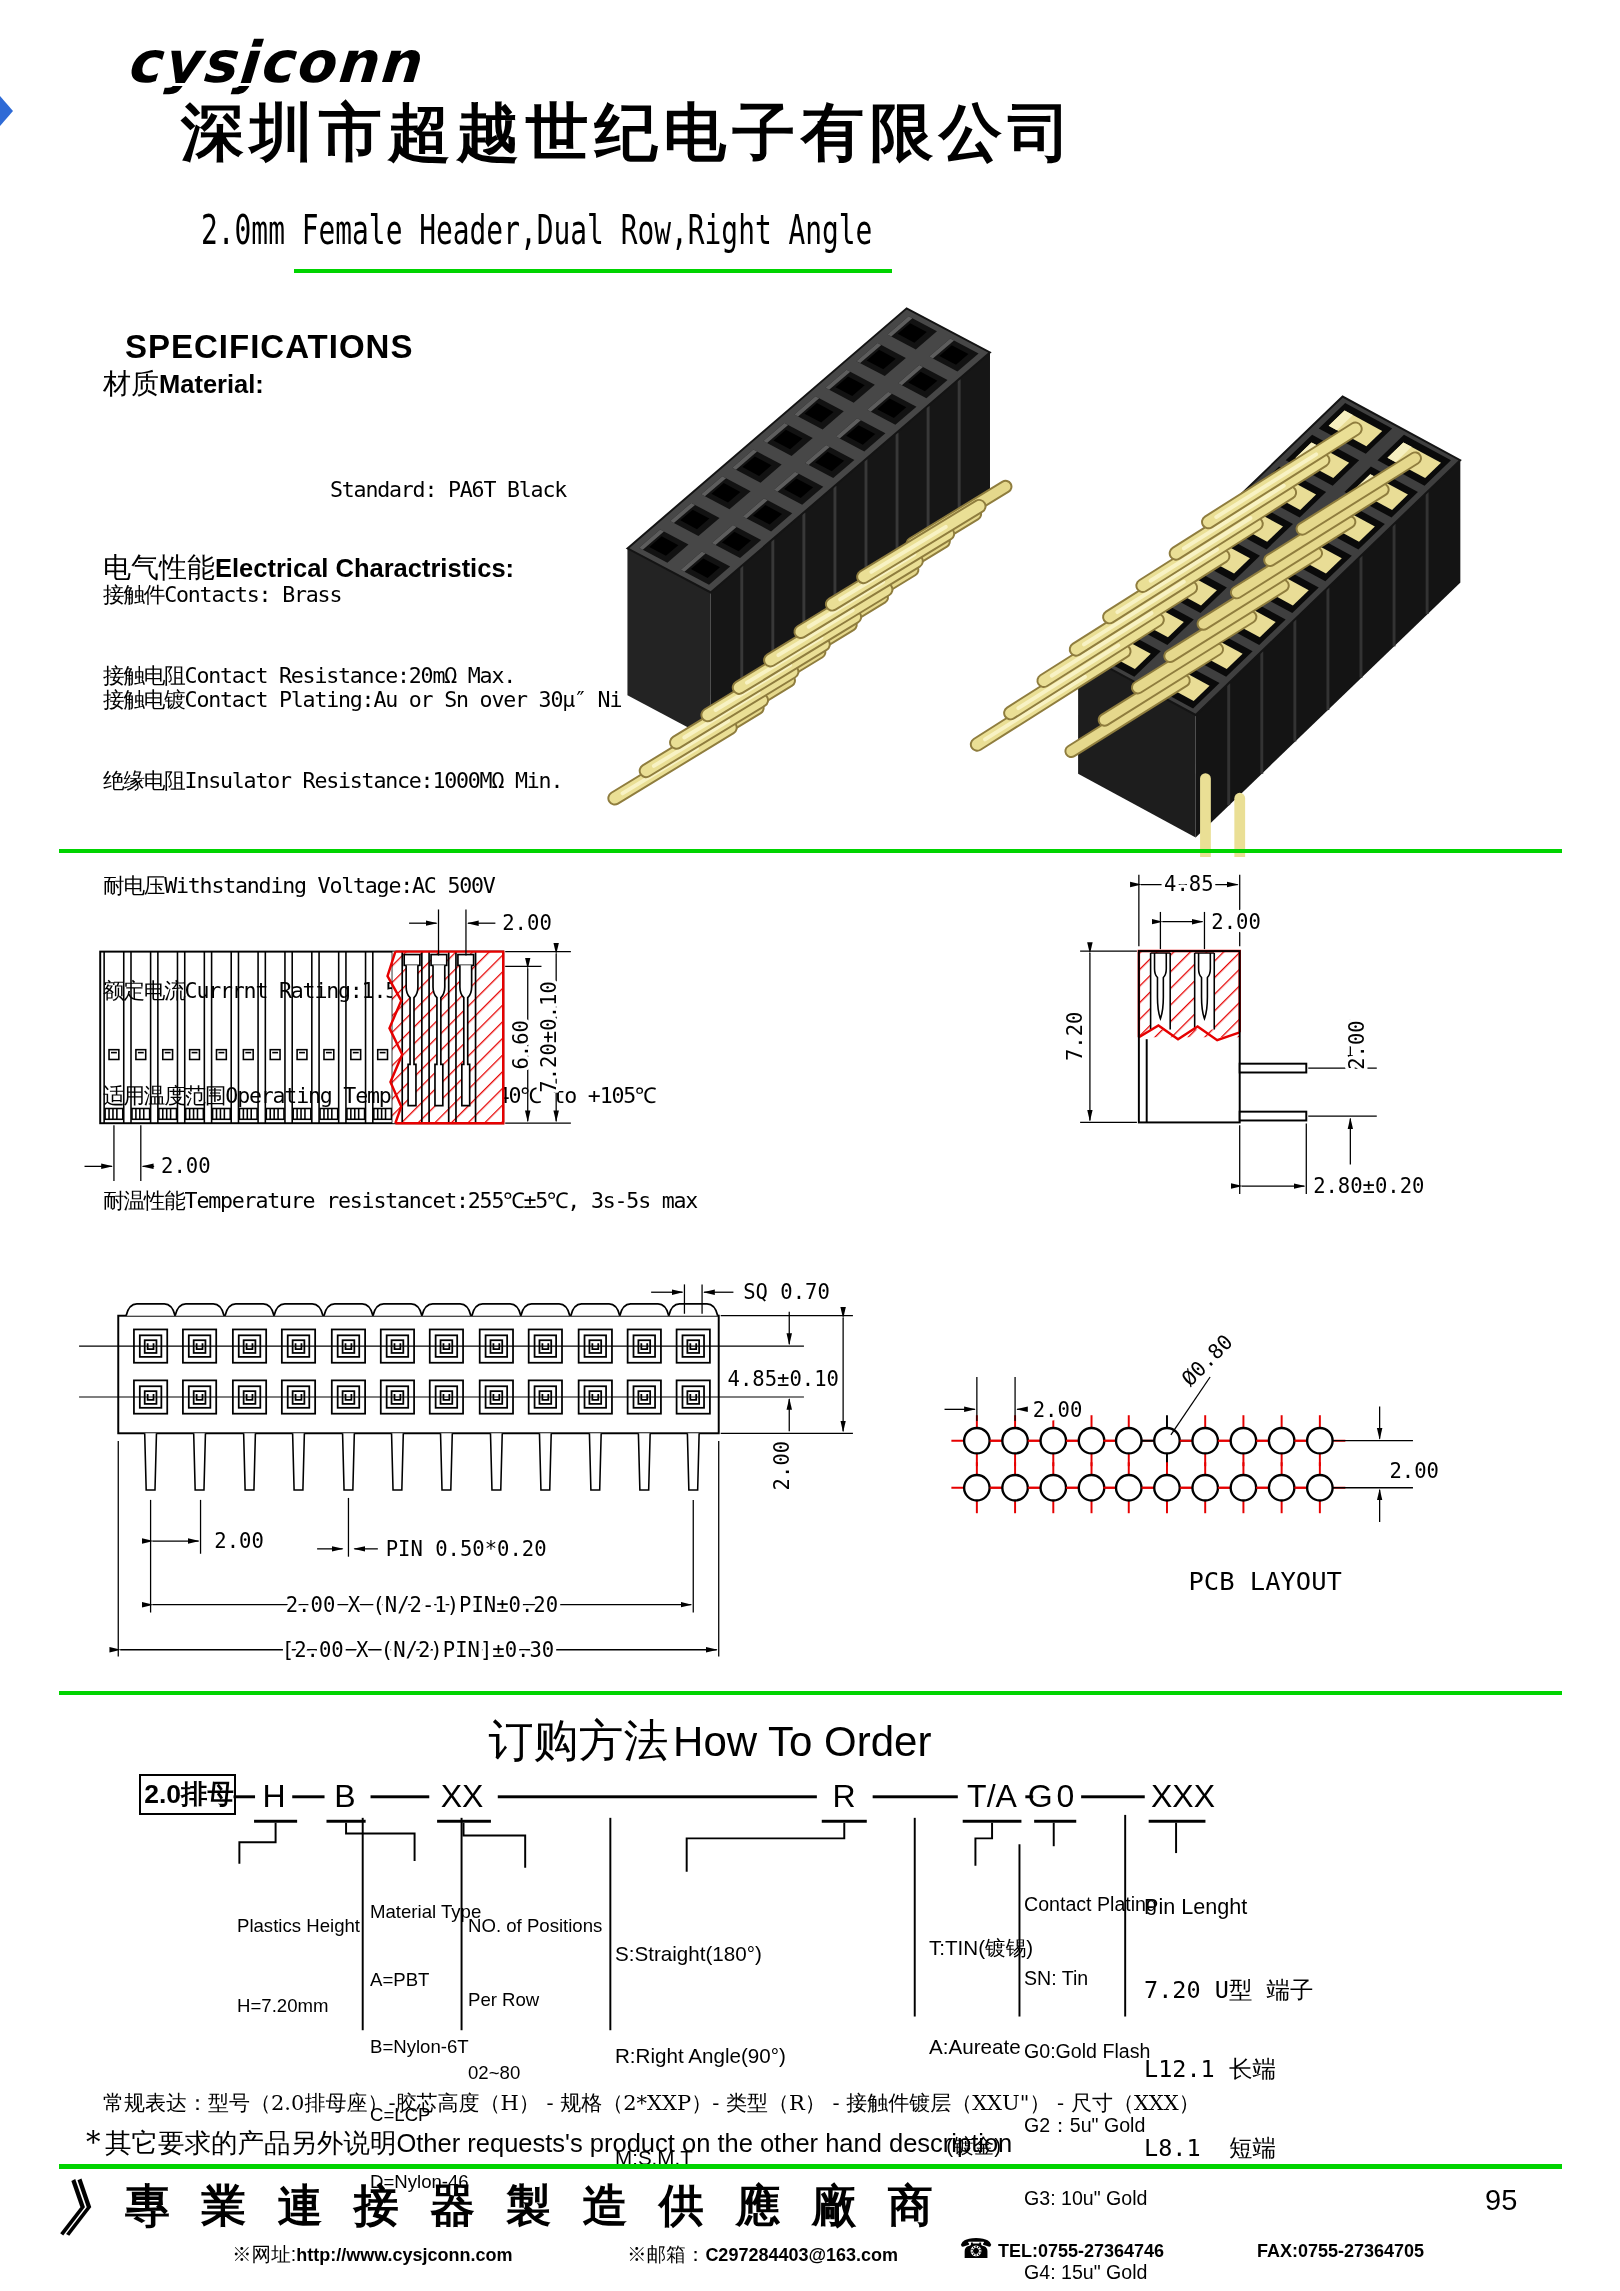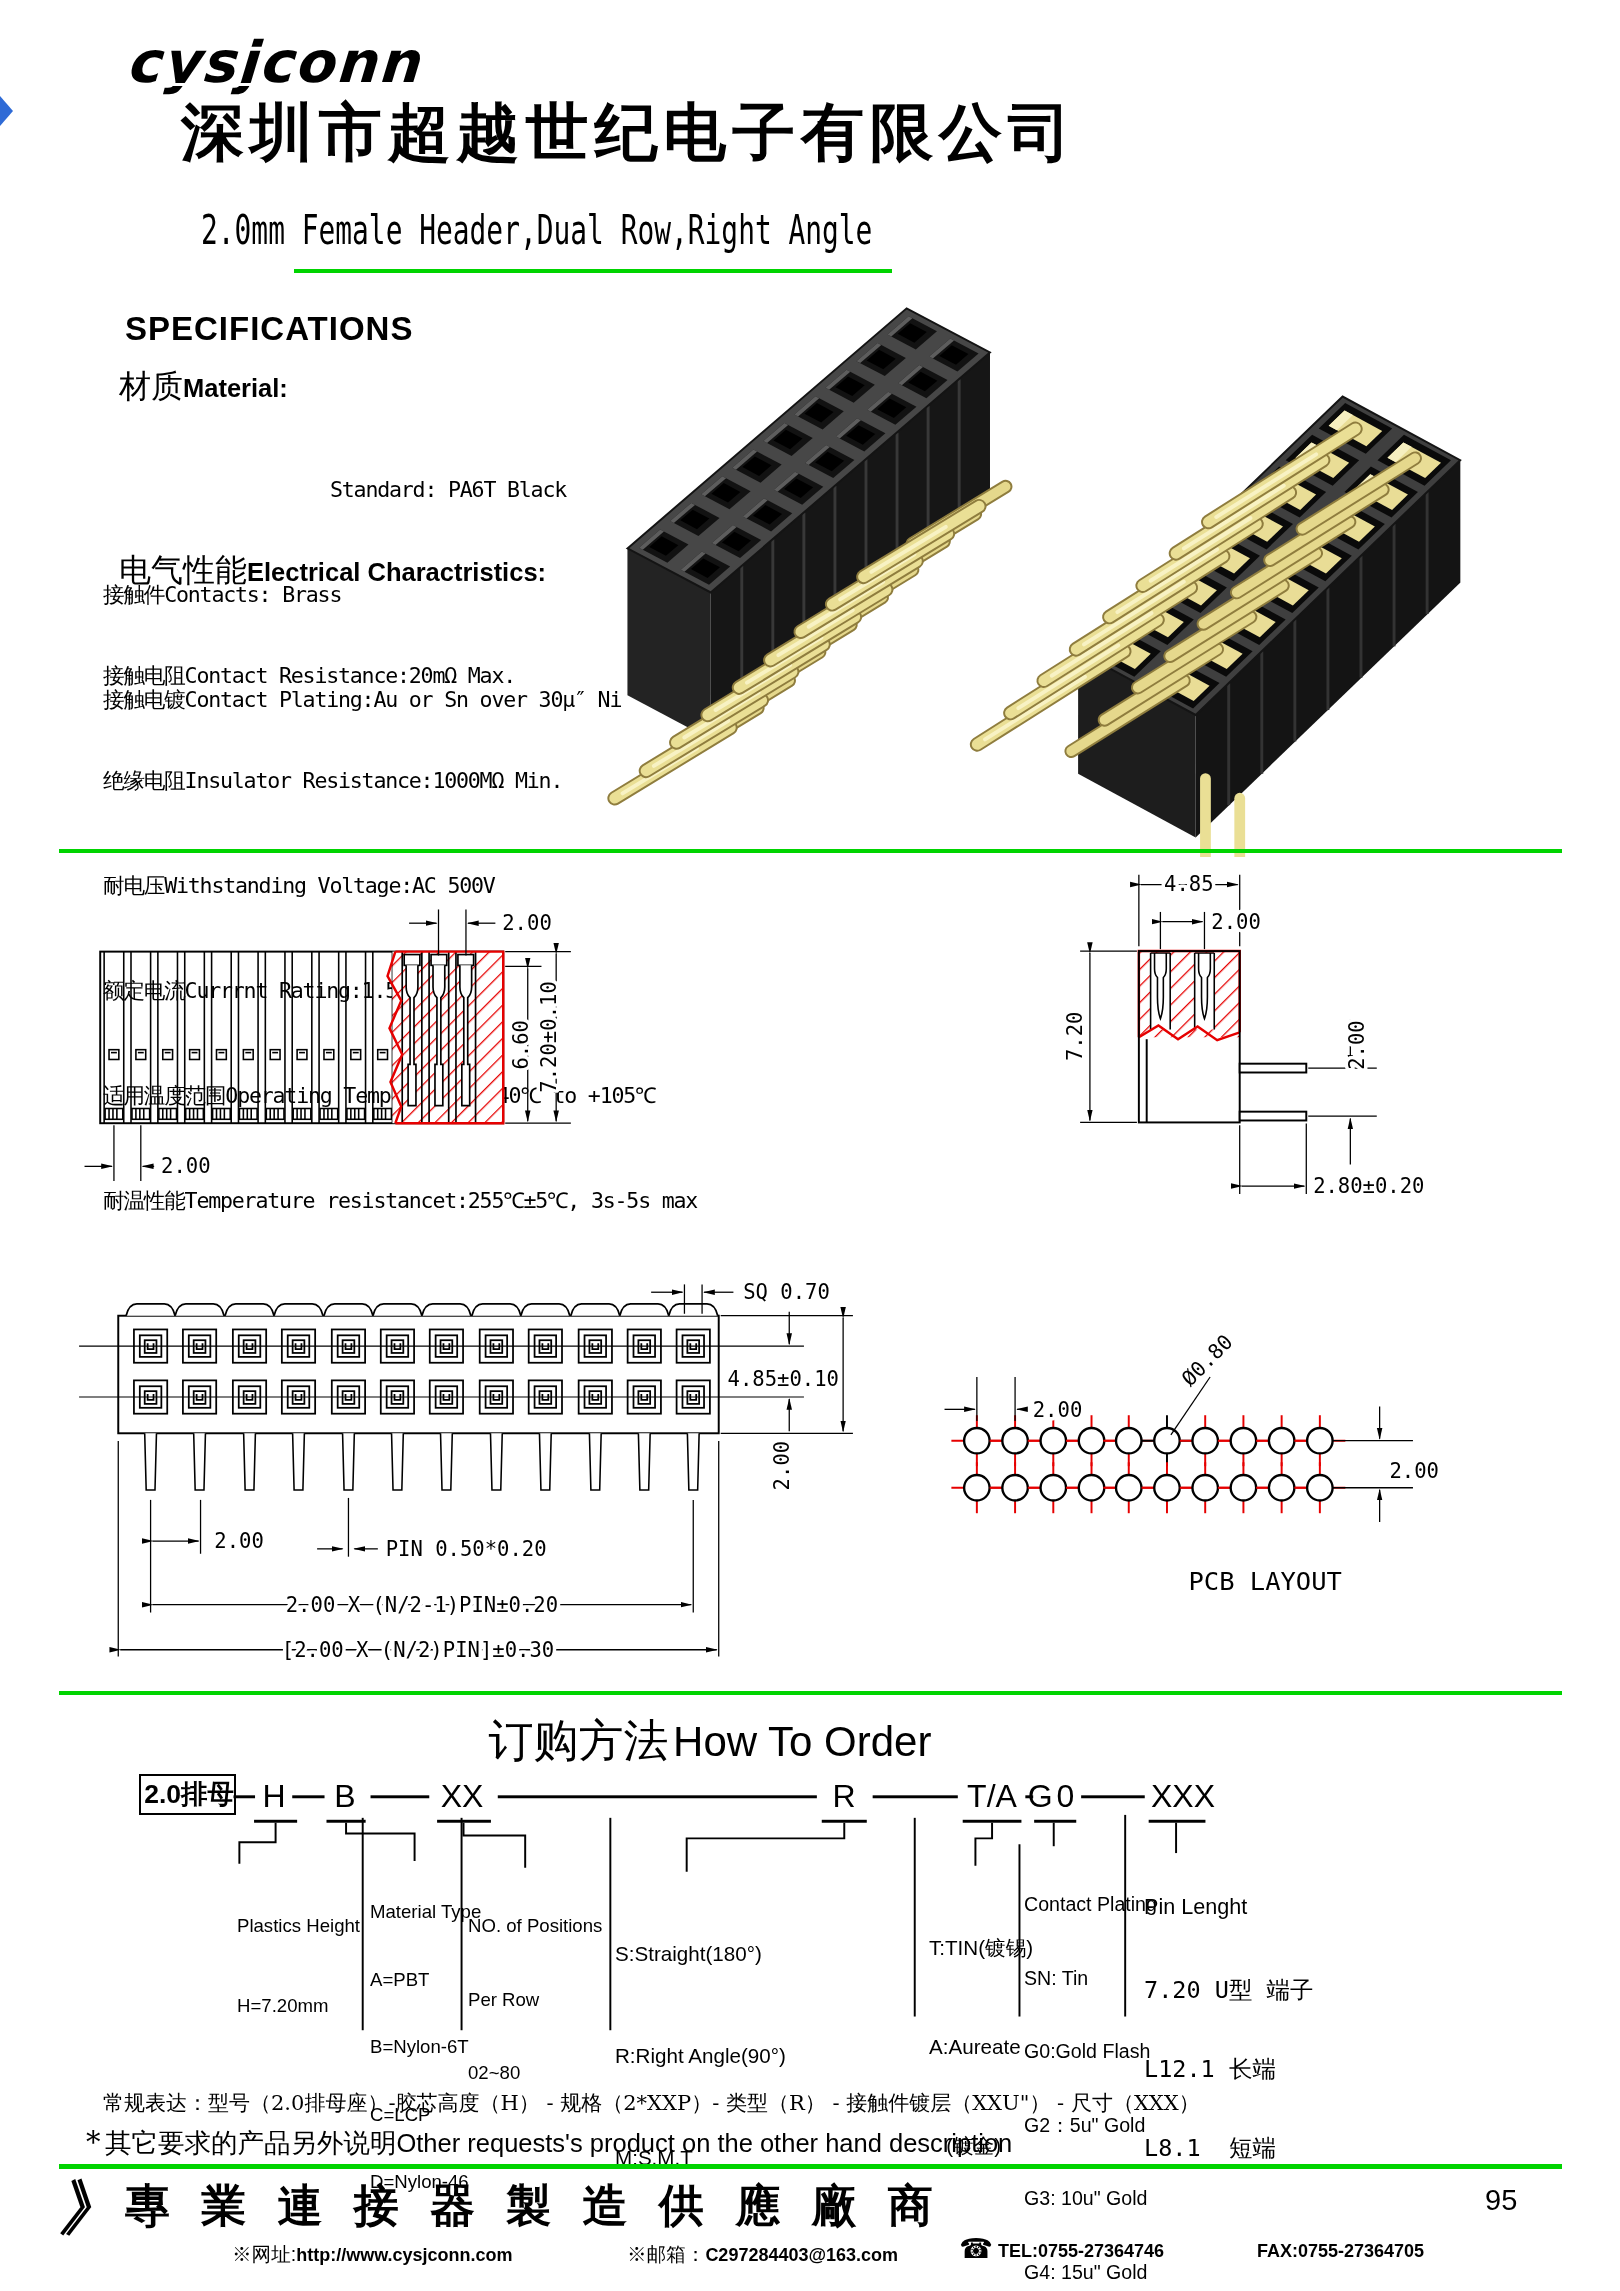--- a/index.html
+++ b/index.html
@@ -11,21 +11,21 @@
   .grn{position:absolute;background:#00d400;}
   .logo{font-family:"DejaVu Sans",sans-serif;font-weight:900;font-style:italic;
         font-size:57px;letter-spacing:2px;transform:skewX(-6deg);transform-origin:left bottom;}
   .company{font-family:"DejaVu Serif",serif;font-weight:600;font-size:63px;letter-spacing:5.9px;white-space:nowrap;}
   .subtitle{font-family:"DejaVu Sans Mono",monospace;font-size:41px;white-space:nowrap;
             display:inline-block;transform:scaleX(0.68);transform-origin:left top;}
   .spech{font-size:33px;font-weight:bold;letter-spacing:1px;font-family:"Liberation Sans",sans-serif;}
   .spec{font-family:"DejaVu Sans Mono",monospace;font-size:21.6px;letter-spacing:-1.2px;
         line-height:35px;white-space:pre;}
   .spec .ind{padding-left:227px;}
-  .mixcn{font-family:"DejaVu Serif",serif;font-size:32px;margin-left:16px;}
+  .mixcn{font-family:"DejaVu Serif",serif;font-size:28px;}
   .mixen{font-family:"Liberation Sans",sans-serif;font-size:25.5px;font-weight:bold;}
   svg text.dim{font-family:"DejaVu Sans Mono",monospace;font-size:21px;fill:#000;
                paint-order:stroke;stroke:#fff;stroke-width:7px;stroke-linejoin:round;}
   svg text.cap{font-family:"DejaVu Sans Mono",monospace;font-size:26px;fill:#000;}
   .obox{border:2.9px solid #000;text-align:right;font-weight:bold;font-size:26.5px;
         font-family:"Liberation Sans",sans-serif;}
   .code{font-size:32px;text-align:center;font-family:"Liberation Sans",sans-serif;}
   .ocol{position:absolute;font-family:"Liberation Sans",sans-serif;font-size:18.6px;
         line-height:22.5px;white-space:pre;}
   .ocol.big{font-size:20.6px;line-height:34px;}
@@ -46,21 +46,21 @@
   <div class="abs bluewedge" style="left:0;top:96px;"></div>
 
   <div class="abs logo" style="left:127px;top:29px;">cysjconn</div>
   <div class="abs" style="left:147px;top:83px;width:255px;height:2.9px;background:#fff;"></div>
   <div class="abs company" style="left:181px;top:90px;">深圳市超越世纪电子有限公司</div>
   <div class="abs" style="left:201px;top:206px;">
     <span class="subtitle">2.0mm Female Header,Dual Row,Right Angle</span>
   </div>
   <div class="grn" style="left:294px;top:269px;width:598px;height:3.9px;"></div>
 
-  <div class="abs spech" style="left:125px;top:310px;">SPECIFICATIONS</div>
+  <div class="abs spech" style="left:125px;top:328px;">SPECIFICATIONS</div>
   <div class="abs" style="left:103px;top:365px;">
     <span class="mixcn">材质</span><span class="mixen">Material:</span>
   </div>
   <div class="abs spec" style="left:103px;top:402px;">
     <div class="ind">Standard: PA6T Black</div>
     <div>接触件Contacts: Brass</div>
     <div>接触电镀Contact Plating:Au or Sn over 30μ″ Ni</div>
   </div>
   <div class="abs" style="left:103px;top:549px;">
     <span class="mixcn">电气性能</span><span class="mixen">Electrical Charactristics:</span>

